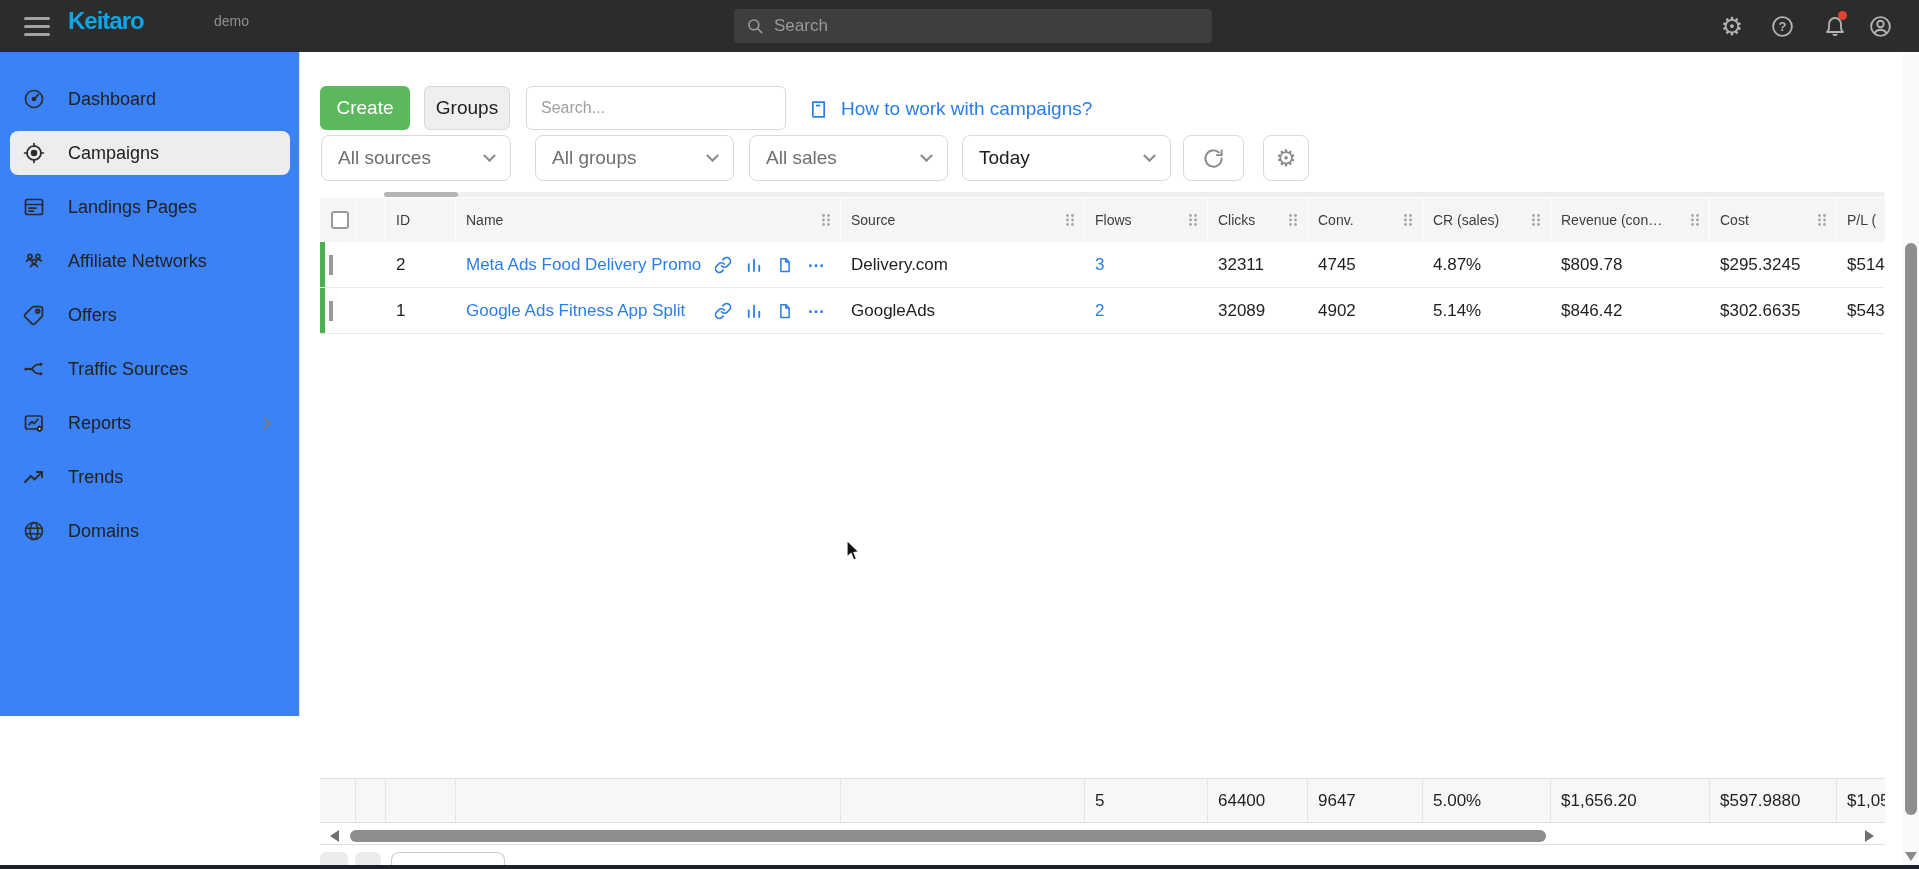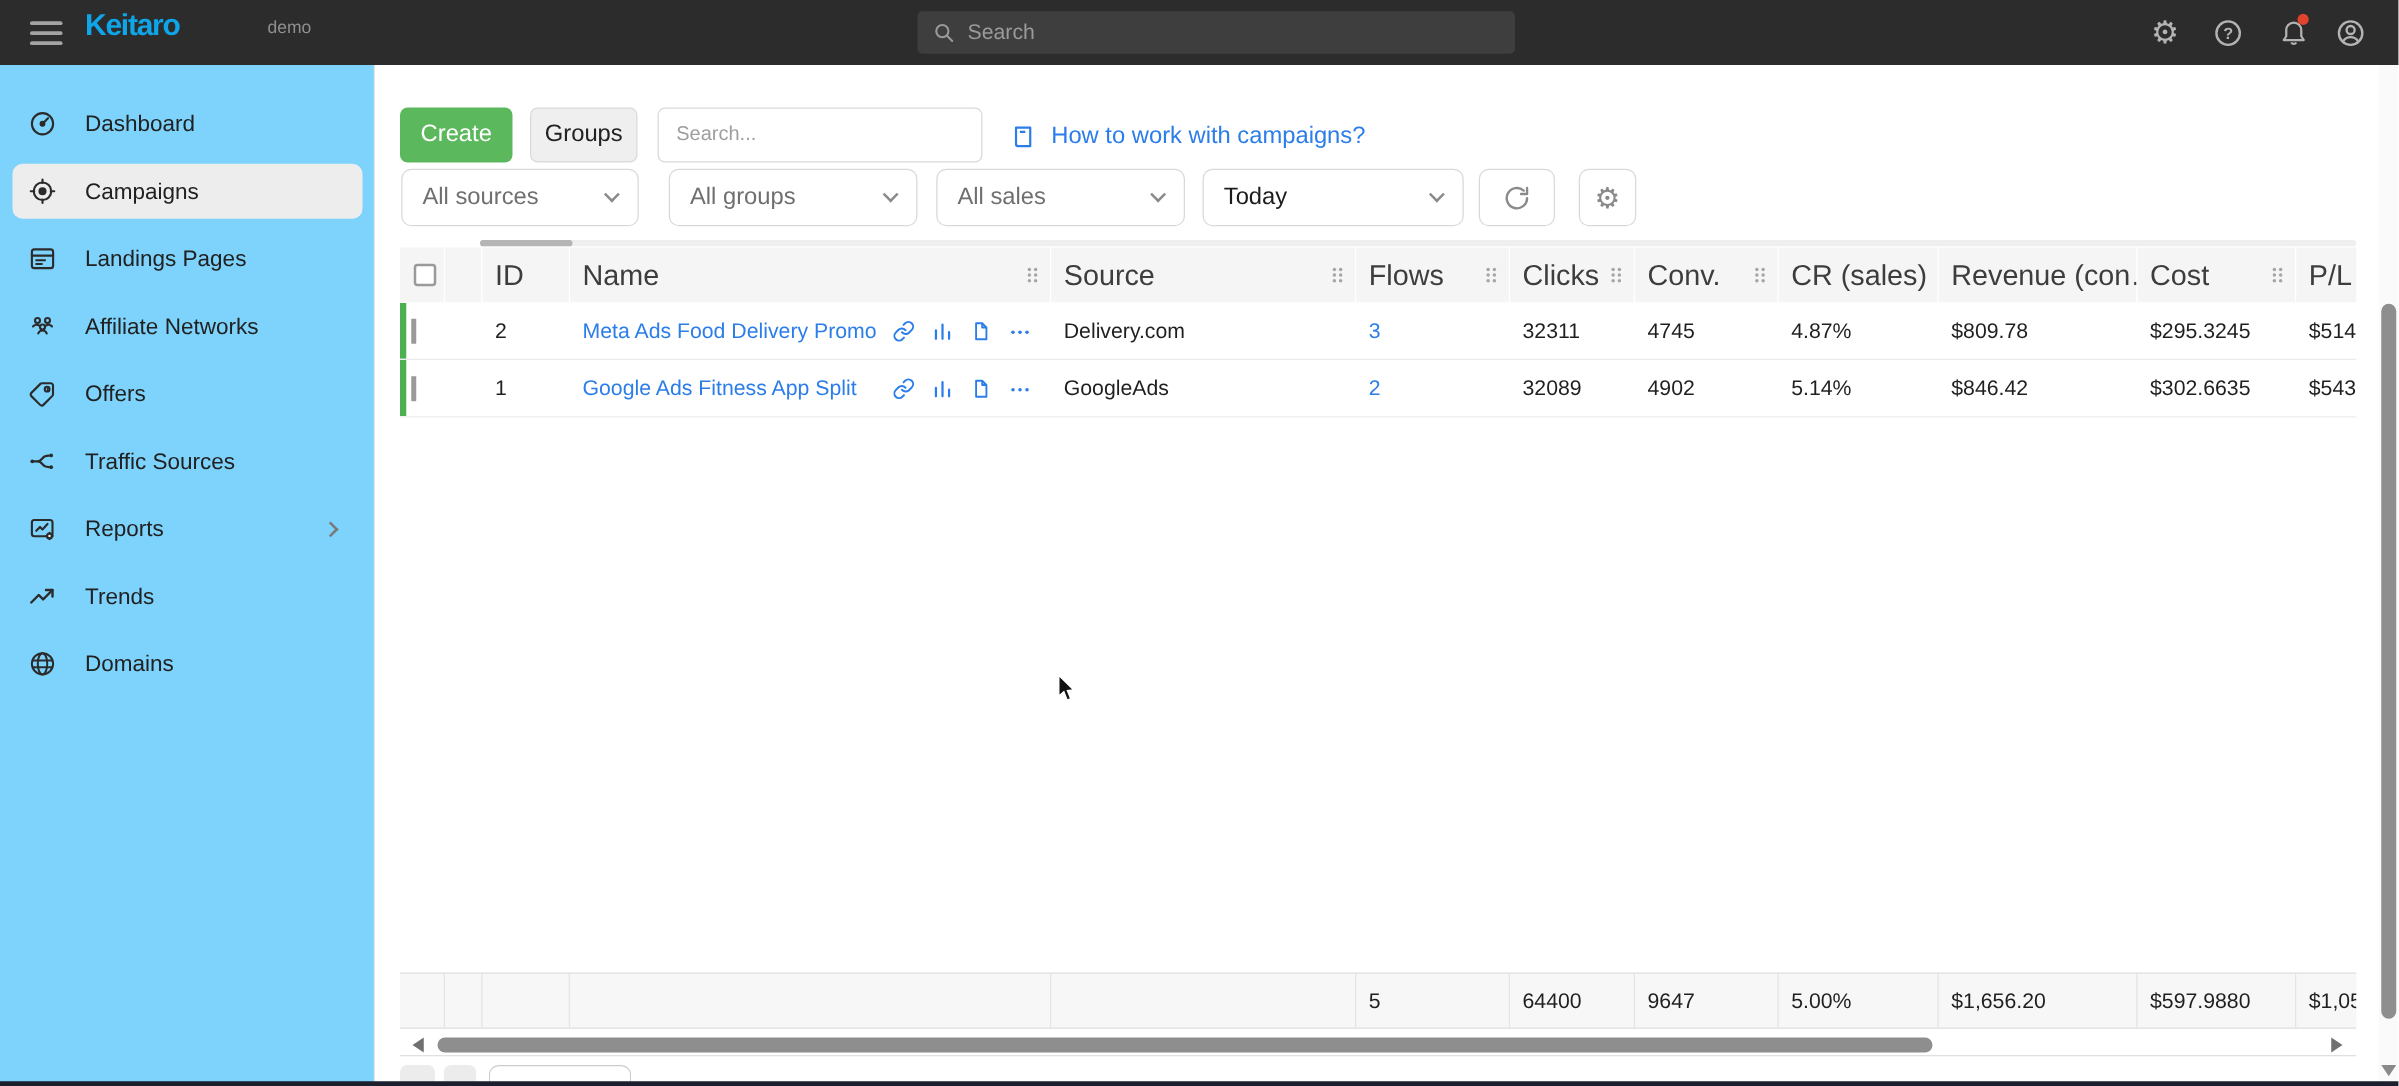--- a/index.html
+++ b/index.html
@@ -15,21 +15,21 @@
   .logo{position:absolute;left:68px;top:7px;font-size:24px;font-weight:700;letter-spacing:-1px;color:#0ea5e9}
   .logo-badge{position:absolute;left:214px;top:13px;font-size:14px;color:#8f8f8f}
   .tb-search{position:absolute;left:734px;top:9px;width:478px;height:34px;background:#3e3e3e;border-radius:4px;display:flex;align-items:center;padding:0 12px}
   .tb-search input{flex:1;background:transparent;border:none;outline:none;color:#ddd;font-size:17px;margin-left:10px;font-family:inherit}
   .tb-search input::placeholder{color:#9a9a9a}
   .tb-ic{position:absolute;top:13px;width:26px;height:26px;color:#b3b3b3;display:flex;align-items:center;justify-content:center;cursor:pointer}
   .gear-glyph{font-size:25px;line-height:26px}
   .bell-dot{position:absolute;right:1px;top:-2px;width:9px;height:9px;border-radius:50%;background:#e0442f}
 
   
-  .sidebar{left:0;top:52px;width:300px;height:817px;background:#7dd3fc;border-right:1px solid #e2e2e2}
+  .sidebar{left:0;top:52px;width:300px;height:664px;background:#3b82f6;border-right:1px solid #e2e2e2}
   .side-item{position:absolute;left:0;width:300px;height:44px;display:flex;align-items:center;cursor:pointer}
   .side-item .ibox{width:24px;height:24px;margin-left:22px;color:#2b2b2b;flex:none}
   .side-item .lbl{margin-left:22px;font-size:18px;color:#212121;white-space:nowrap}
   .side-item.active::before{content:"";position:absolute;left:10px;right:10px;top:0;bottom:0;background:#ededed;border-radius:8px;z-index:0}
   .side-item>*{position:relative;z-index:1}
   .chev-r{position:absolute;left:260px;width:9px;height:9px;border-right:2px solid #7a7a7a;border-bottom:2px solid #7a7a7a;transform:rotate(-45deg)}
 
   
   .btn-create{left:320px;top:86px;width:90px;height:44px;background:#5cb85c;border-radius:6px;color:#fff;font-size:19px;display:flex;align-items:center;justify-content:center;cursor:pointer}
   .btn-groups{left:424px;top:86px;width:86px;height:44px;background:#efefef;border:1px solid #d9d9d9;border-radius:6px;color:#222;font-size:19px;display:flex;align-items:center;justify-content:center;cursor:pointer}
@@ -43,21 +43,21 @@
   .dd.dark{color:#1c1c1c;font-weight:500}
   .sqbtn{top:135px;height:46px;background:#fff;border:1px solid #d9d9d9;border-radius:8px;display:flex;align-items:center;justify-content:center;color:#8a8a8a;cursor:pointer}
 
   
   .tgrid{display:grid;grid-template-columns:36px 30px 70px 385px 244px 123px 100px 115px 128px 159px 127px minmax(0,1fr);align-items:center}
   .topscroll-track{left:384px;top:192px;width:1501px;height:5px;background:#efefef;border-radius:3px}
   .topscroll-thumb{left:0;top:0;width:74px;height:5px;background:#b5b5b5;border-radius:3px;cursor:pointer}
   .thead{left:320px;top:198px;width:1565px;height:44px;background:#f5f5f5}
   .hcell{height:44px;display:flex;align-items:center;justify-content:space-between;padding:0 8px 0 10px;border-right:1px solid #fff;overflow:hidden;white-space:nowrap}
   .hcell:last-child{border-right:none}
-  .hcell .htxt{font-size:23px;color:#3d3d3d}
+  .hcell .htxt{font-size:14px;color:#3d3d3d}
   .trow{left:320px;width:1565px;height:46px;background:#fff;border-bottom:1px solid #ebebeb;box-shadow:inset 5px 0 0 #4caf50}
   .cell{font-size:17px;color:#1f1f1f;padding:0 10px;white-space:nowrap;overflow:hidden}
   .cb{width:18px;height:18px;border:2px solid #9a9a9a;border-radius:3px;background:#fff;margin-left:9px;cursor:pointer;flex:none}
   .dot{width:10px;height:10px;border-radius:50%;background:#4caf50;margin:0 auto}
   a.lnk{color:#2b7de9;text-decoration:none;cursor:pointer}
   .namecell{display:flex;align-items:center;overflow:hidden}
   .rowicons{margin-left:auto;display:flex;align-items:center;gap:13px;padding-right:6px;color:#2b7de9}
   .rowicons .ric{width:18px;height:18px;cursor:pointer}
   .totals{left:320px;top:778px;width:1565px;height:45px;background:#f7f7f7;border-top:1px solid #e0e0e0;border-bottom:1px solid #e0e0e0}
   .tcell{height:43px;display:flex;align-items:center;padding:0 10px;font-size:17px;color:#1f1f1f;border-right:1px solid #e4e4e4;white-space:nowrap;overflow:hidden}

